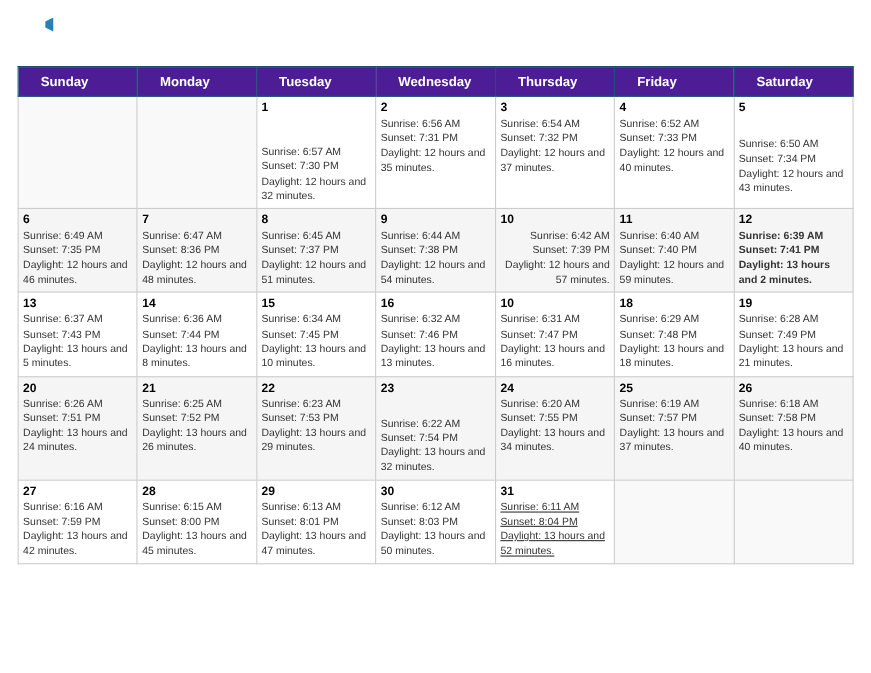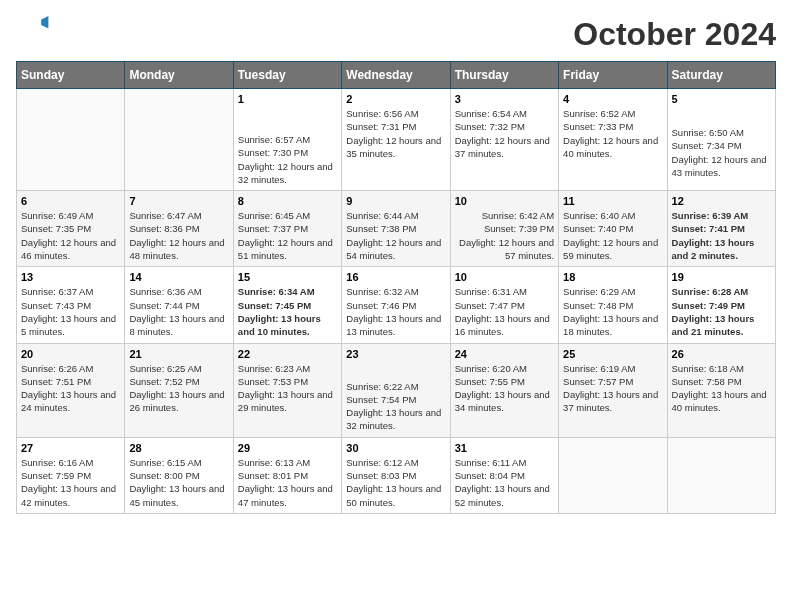--- a/index.html
+++ b/index.html
@@ -36,23 +36,23 @@
     .subtitle {
       font-size: 14px;
       color: #555;
     }
     table {
       width: 100%;
       border-collapse: collapse;
       font-size: 10.5px;
     }
     thead tr th {
-      background-color: #737373;
+      background-color: #4c1d95;
       color: #fff;
-      padding: 6px 4px;
+      padding: 6px 20px;
       text-align: left;
       font-size: 12px;
       border: 1px solid #1a5276;
     }
     tbody tr td {
       border: 1px solid #ccc;
       vertical-align: top;
       padding: 4px;
       width: 107px;
       min-height: 70px;
@@ -81,21 +81,20 @@
 
 <div class="header">
   <div class="logo">
     <svg class="logo-icon" viewBox="0 0 40 40">
         <g>
           <polygon points="28,4 36,0 36,14 28,10" fill="#2980b9"></polygon>
         </g>
       </svg>
   </div>
   <div class="title-block">
-    <div class="month-title">October 2024</div>
   </div>
 </div>
 
 <table>
   <thead>
     <tr id="weekday-header">
         <th>Sunday</th>
         <th>Monday</th>
         <th>Tuesday</th>
         <th>Wednesday</th>
@@ -191,21 +190,21 @@
 Daylight: 13 hours and 5 minutes.</div>
         </td>
         <td>
           <span class="day-num">14</span>
           <div class="day-info" style="white-space: pre-line;">Sunrise: 6:36 AM
 Sunset: 7:44 PM
 Daylight: 13 hours and 8 minutes.</div>
         </td>
         <td>
           <span class="day-num">15</span>
-          <div class="day-info" style="white-space: pre-line; font-weight: bold;">Sunrise: 6:34 AM
+          <div class="day-info" style="white-space: pre-line;">Sunrise: 6:34 AM
 Sunset: 7:45 PM
 Daylight: 13 hours and 10 minutes.</div>
         </td>
         <td>
           <span class="day-num">16</span>
           <div class="day-info" style="white-space: pre-line;">Sunrise: 6:32 AM
 Sunset: 7:46 PM
 Daylight: 13 hours and 13 minutes.</div>
         </td>
         <td>
@@ -215,21 +214,21 @@
 Daylight: 13 hours and 16 minutes.</div>
         </td>
         <td>
           <span class="day-num">18</span>
           <div class="day-info" style="white-space: pre-line;">Sunrise: 6:29 AM
 Sunset: 7:48 PM
 Daylight: 13 hours and 18 minutes.</div>
         </td>
         <td>
           <span class="day-num">19</span>
-          <div class="day-info" style="white-space: pre-line; font-weight: bold;">Sunrise: 6:28 AM
+          <div class="day-info" style="white-space: pre-line;">Sunrise: 6:28 AM
 Sunset: 7:49 PM
 Daylight: 13 hours and 21 minutes.</div>
         </td>
       </tr>
       <tr>
         <td>
           <span class="day-num">20</span>
           <div class="day-info" style="white-space: pre-line;">Sunrise: 6:26 AM
 Sunset: 7:51 PM
 Daylight: 13 hours and 24 minutes.</div>
@@ -291,21 +290,21 @@
 Daylight: 13 hours and 47 minutes.</div>
         </td>
         <td>
           <span class="day-num">30</span>
           <div class="day-info" style="white-space: pre-line;">Sunrise: 6:12 AM
 Sunset: 8:03 PM
 Daylight: 13 hours and 50 minutes.</div>
         </td>
         <td>
           <span class="day-num">31</span>
-          <div class="day-info" style="white-space: pre-line;">Sunrise: 6:11 AM
+          <div class="day-info" style="white-space: pre-line; text-decoration: underline;">Sunrise: 6:11 AM
 Sunset: 8:04 PM
 Daylight: 13 hours and 52 minutes.</div>
         </td>
         <td class="empty-cell"></td>
         <td class="empty-cell"></td>
       </tr>
     </tbody>
 </table>
 
 </body></html>

